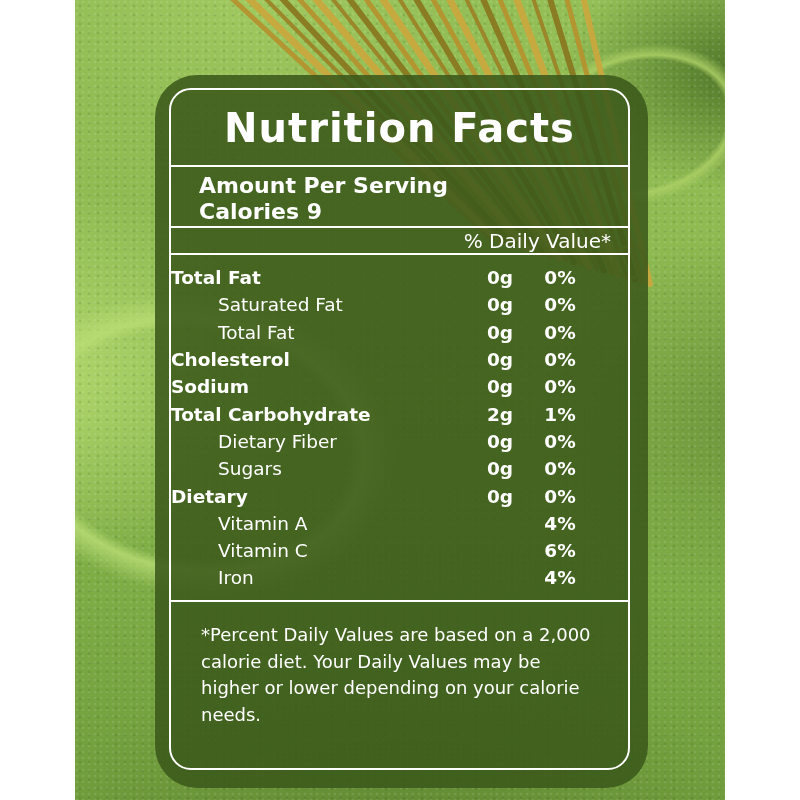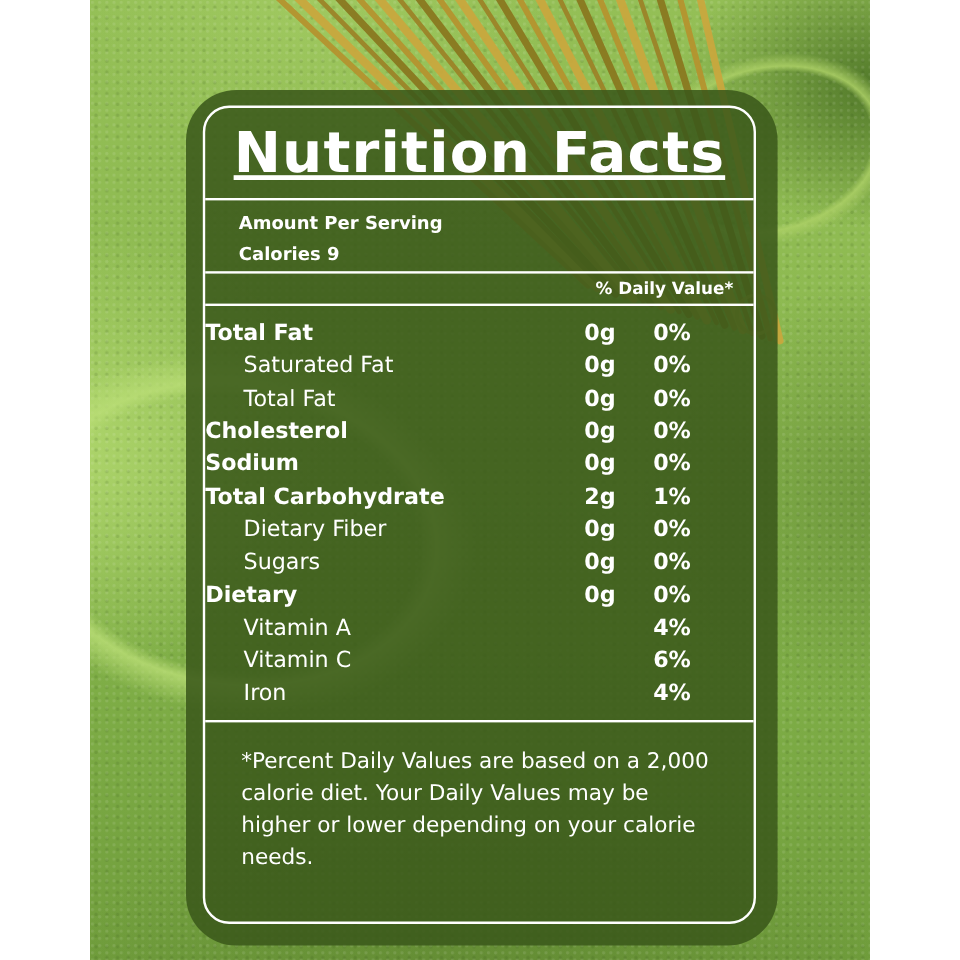--- a/index.html
+++ b/index.html
@@ -43,31 +43,31 @@
     position:absolute;left:155px;top:75px;width:493px;height:713px;
     background:rgba(59,88,26,0.87);border-radius:42px;
   }
   .inner{
     position:absolute;left:14px;top:13px;width:461px;height:682px;
     border:2px solid #ffffff;border-radius:22px;box-sizing:border-box;
     color:#ffffff;
   }
   .sec{box-sizing:border-box;border-bottom:2px solid #ffffff;}
   .sec-title{height:77px;display:flex;align-items:center;justify-content:center;}
-  .title{font-size:47px;font-weight:bold;letter-spacing:1px;text-decoration:underline;}
+  .title{font-size:40px;font-weight:bold;letter-spacing:1px;}
   .sec-serving{height:62px;display:flex;align-items:center;justify-content:center;}
   .serving{font-size:20px;white-space:pre;}
   .sec-amount{height:61px;padding:6px 0 0 28px;}
-  .amount-line{font-size:15px;font-weight:bold;line-height:26px;}
+  .amount-line{font-size:22px;font-weight:bold;line-height:26px;}
   .sec-dv{height:27px;display:flex;align-items:center;justify-content:flex-end;padding-right:17px;}
-  .dv-header{font-size:14px;font-weight:bold;}
+  .dv-header{font-size:20px;font-weight:normal;}
   .sec-rows{height:347px;padding-top:9px;border-bottom:2px solid #ffffff;box-sizing:border-box;}
   .row{display:flex;align-items:center;height:27.3px;font-size:18.5px;}
   .nlabel{flex:1;}
-  .nlabel.indent{padding-left:32px;}
+  .nlabel.indent{padding-left:47px;}
   .bold{font-weight:bold;}
   .col{width:60px;text-align:center;font-weight:bold;}
   .col.g{margin-left:auto;}
   .col.dv{margin-right:38px;}
   .sec-foot{height:108px;border-bottom:none;padding:20px 26px 0 30px;}
   .foot{font-size:18px;line-height:26.5px;}
 </style>
 </head>
 <body>
 

